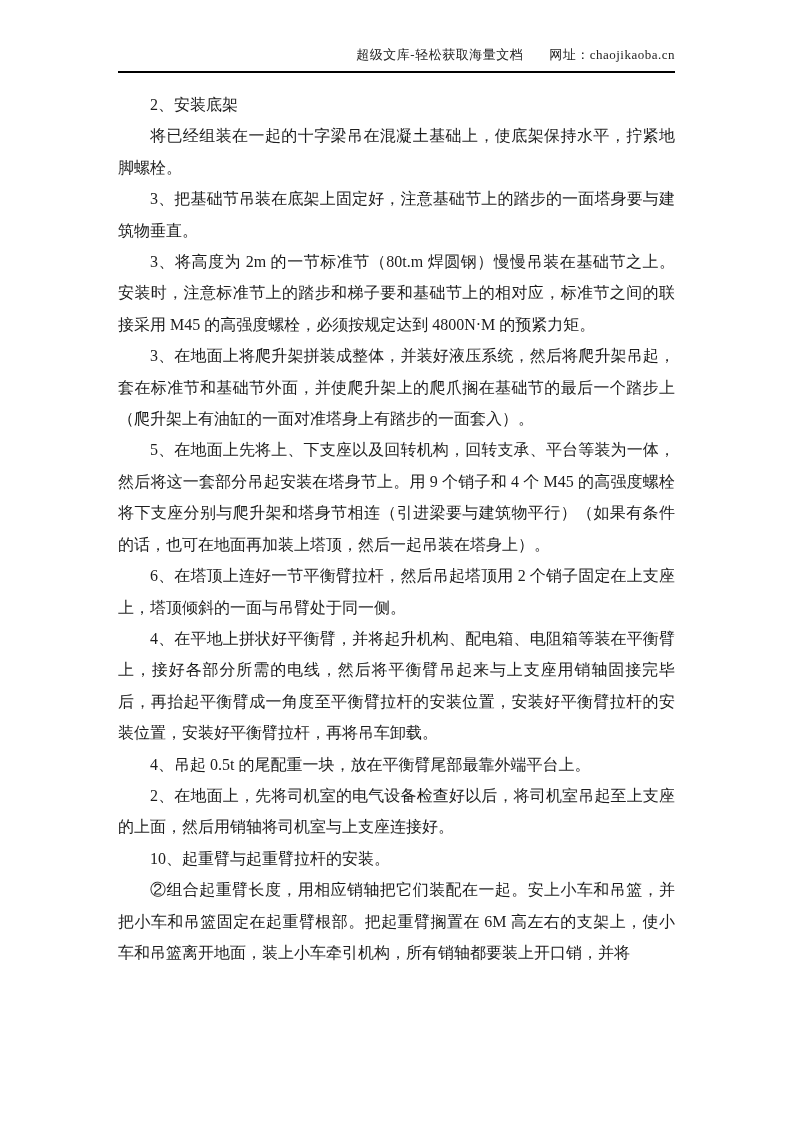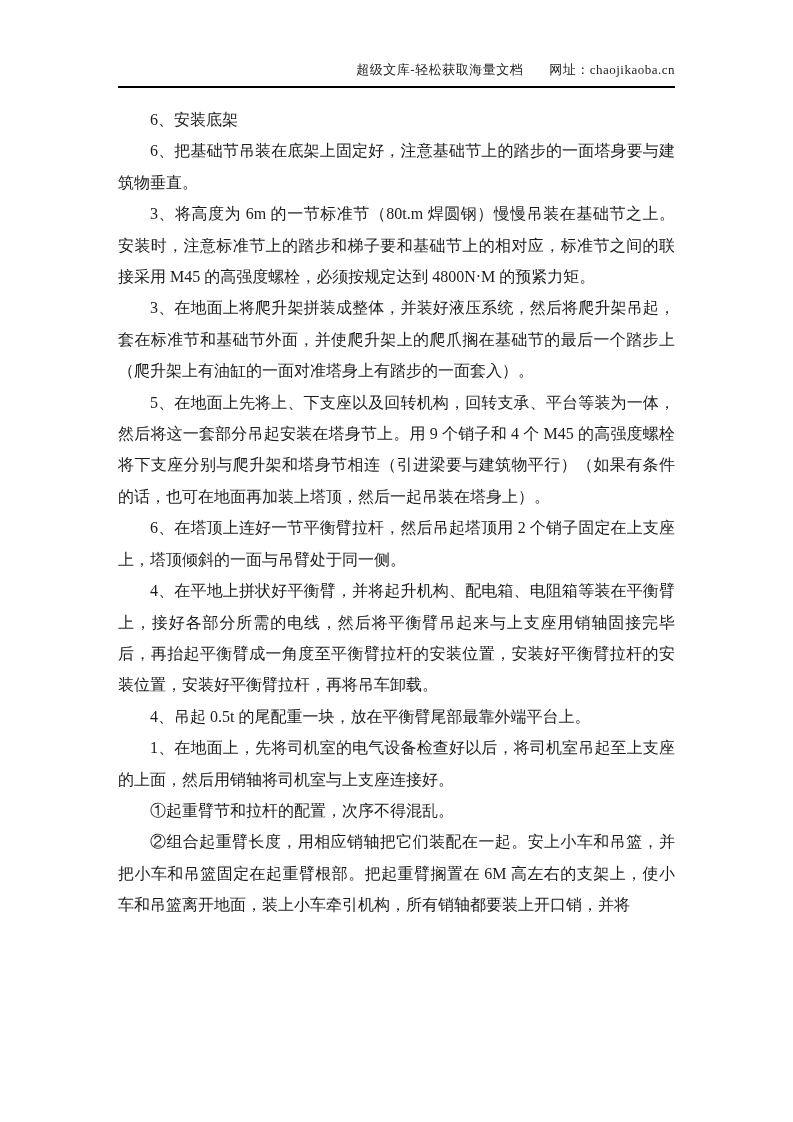--- a/index.html
+++ b/index.html
@@ -18,21 +18,20 @@
     color: #1c1c1c;
     overflow: hidden;
   }
   .header {
     padding-top: 46px;
     text-align: right;
     font-size: 13px;
     letter-spacing: 0.5px;
     color: #222222;
     white-space: nowrap;
-    margin-top: 15px;
   }
   .header .header-gap {
     display: inline-block;
     width: 26px;
   }
   .header-rule {
     height: 0;
     border-bottom: 2px solid #000000;
     margin-top: 7px;
   }
@@ -54,26 +53,27 @@
 
 <div class="page">
 
   <div class="header">
     <span>超级文库-轻松获取海量文档</span><span class="header-gap"></span><span>网址：</span><span>chaojikaoba.cn</span>
   </div>
 
   <div class="header-rule"></div>
 
   <div class="doc-body">
-      <p class="para">6、安装底架</p>
-      <p class="para">6、把基础节吊装在底架上固定好，注意基础节上的踏步的一面塔身要与建筑物垂直。</p>
-      <p class="para">3、将高度为 6m 的一节标准节（80t.m 焊圆钢）慢慢吊装在基础节之上。安装时，注意标准节上的踏步和梯子要和基础节上的相对应，标准节之间的联接采用 M45 的高强度螺栓，必须按规定达到 4800N·M 的预紧力矩。</p>
+      <p class="para">2、安装底架</p>
+      <p class="para">将已经组装在一起的十字梁吊在混凝土基础上，使底架保持水平，拧紧地脚螺栓。</p>
+      <p class="para">3、把基础节吊装在底架上固定好，注意基础节上的踏步的一面塔身要与建筑物垂直。</p>
+      <p class="para">3、将高度为 2m 的一节标准节（80t.m 焊圆钢）慢慢吊装在基础节之上。安装时，注意标准节上的踏步和梯子要和基础节上的相对应，标准节之间的联接采用 M45 的高强度螺栓，必须按规定达到 4800N·M 的预紧力矩。</p>
       <p class="para">3、在地面上将爬升架拼装成整体，并装好液压系统，然后将爬升架吊起，套在标准节和基础节外面，并使爬升架上的爬爪搁在基础节的最后一个踏步上（爬升架上有油缸的一面对准塔身上有踏步的一面套入）。</p>
       <p class="para">5、在地面上先将上、下支座以及回转机构，回转支承、平台等装为一体，然后将这一套部分吊起安装在塔身节上。用 9 个销子和 4 个 M45 的高强度螺栓将下支座分别与爬升架和塔身节相连（引进梁要与建筑物平行）（如果有条件的话，也可在地面再加装上塔顶，然后一起吊装在塔身上）。</p>
       <p class="para">6、在塔顶上连好一节平衡臂拉杆，然后吊起塔顶用 2 个销子固定在上支座上，塔顶倾斜的一面与吊臂处于同一侧。</p>
       <p class="para">4、在平地上拼状好平衡臂，并将起升机构、配电箱、电阻箱等装在平衡臂上，接好各部分所需的电线，然后将平衡臂吊起来与上支座用销轴固接完毕后，再抬起平衡臂成一角度至平衡臂拉杆的安装位置，安装好平衡臂拉杆的安装位置，安装好平衡臂拉杆，再将吊车卸载。</p>
       <p class="para">4、吊起 0.5t 的尾配重一块，放在平衡臂尾部最靠外端平台上。</p>
-      <p class="para">1、在地面上，先将司机室的电气设备检查好以后，将司机室吊起至上支座的上面，然后用销轴将司机室与上支座连接好。</p>
-      <p class="para">①起重臂节和拉杆的配置，次序不得混乱。</p>
+      <p class="para">2、在地面上，先将司机室的电气设备检查好以后，将司机室吊起至上支座的上面，然后用销轴将司机室与上支座连接好。</p>
+      <p class="para">10、起重臂与起重臂拉杆的安装。</p>
       <p class="para">②组合起重臂长度，用相应销轴把它们装配在一起。安上小车和吊篮，并把小车和吊篮固定在起重臂根部。把起重臂搁置在 6M 高左右的支架上，使小车和吊篮离开地面，装上小车牵引机构，所有销轴都要装上开口销，并将</p>
     </div>
 
 </div>
 
 </body></html>

